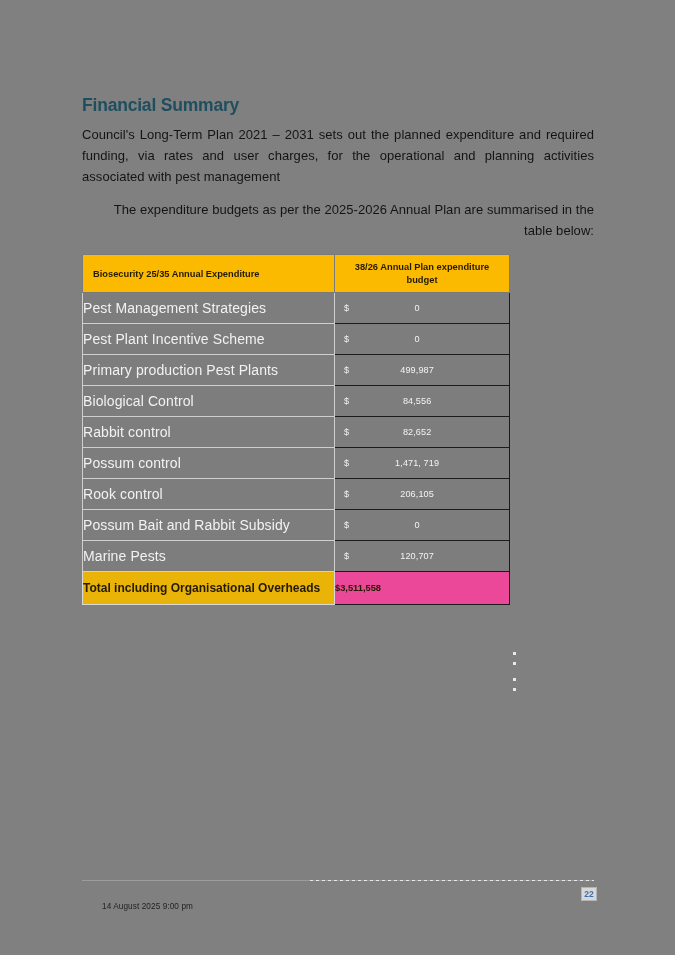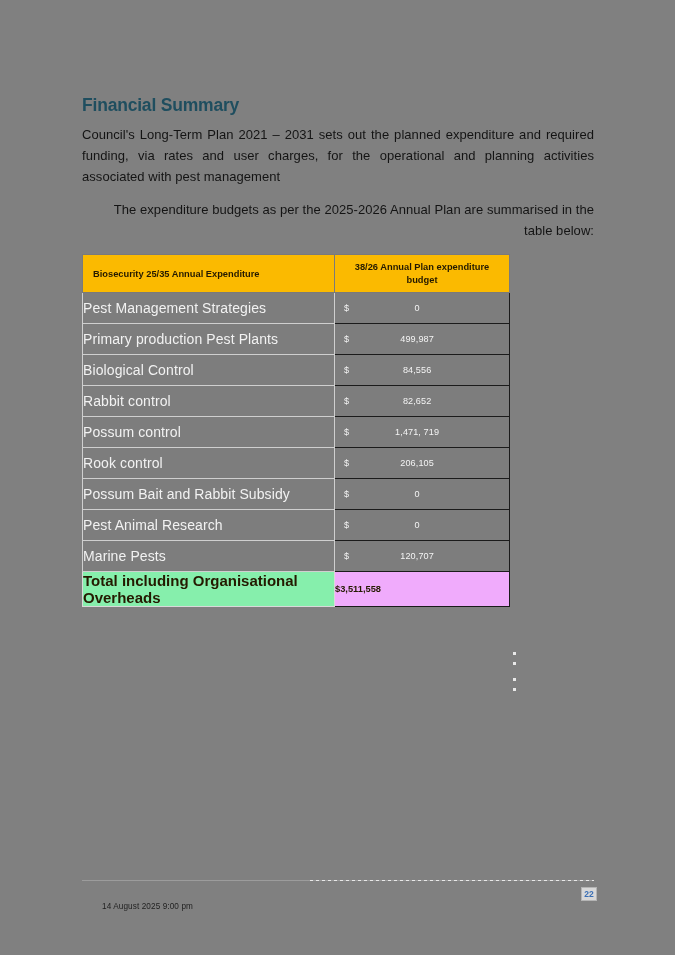--- a/index.html
+++ b/index.html
@@ -132,31 +132,31 @@
   .amt-currency {
     flex: 0 0 auto;
   }
   .amt-value {
     flex: 1 1 auto;
     text-align: center;
     padding-right: 10px;
   }
 
   .total-label {
-    background: #86efac;
+    background: #eab308;
     color: #241a00;
-    font-size: 15px;
+    font-size: 12px;
     font-weight: bold;
     height: 19px;
     padding-left: 10px;
     border: 1px solid #d9d9d9;
     box-sizing: border-box;
   }
   .total-amount {
-    background: #f0abfc;
+    background: #ec4899;
     color: #241a00;
     font-size: 9.3px;
     font-weight: bold;
     height: 33px;
     padding-left: 9px;
     border: 1px solid #1b1b1b;
     box-sizing: border-box;
   }
 
   
@@ -229,20 +229,29 @@
             <tr>
               <td class="row-label">Pest Management Strategies</td>
               <td class="row-amount" style="width: 175px;">
                 <div class="amt-inner">
                   <span class="amt-currency">$</span>
                   <span class="amt-value">0</span>
                 </div>
               </td>
             </tr>
             <tr>
+              <td class="row-label">Pest Plant Incentive Scheme</td>
+              <td class="row-amount" style="width: 175px;">
+                <div class="amt-inner">
+                  <span class="amt-currency">$</span>
+                  <span class="amt-value">0</span>
+                </div>
+              </td>
+            </tr>
+            <tr>
               <td class="row-label">Primary production Pest Plants</td>
               <td class="row-amount" style="width: 175px;">
                 <div class="amt-inner">
                   <span class="amt-currency">$</span>
                   <span class="amt-value">499,987</span>
                 </div>
               </td>
             </tr>
             <tr>
               <td class="row-label">Biological Control</td>
@@ -275,29 +284,20 @@
               <td class="row-label">Rook control</td>
               <td class="row-amount" style="width: 175px;">
                 <div class="amt-inner">
                   <span class="amt-currency">$</span>
                   <span class="amt-value">206,105</span>
                 </div>
               </td>
             </tr>
             <tr>
               <td class="row-label">Possum Bait and Rabbit Subsidy</td>
-              <td class="row-amount" style="width: 175px;">
-                <div class="amt-inner">
-                  <span class="amt-currency">$</span>
-                  <span class="amt-value">0</span>
-                </div>
-              </td>
-            </tr>
-            <tr>
-              <td class="row-label">Pest Animal Research</td>
               <td class="row-amount" style="width: 175px;">
                 <div class="amt-inner">
                   <span class="amt-currency">$</span>
                   <span class="amt-value">0</span>
                 </div>
               </td>
             </tr>
             <tr>
               <td class="row-label">Marine Pests</td>
               <td class="row-amount" style="width: 175px;">

